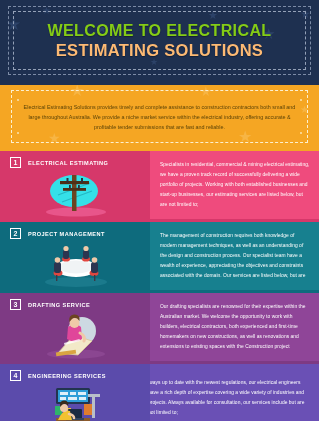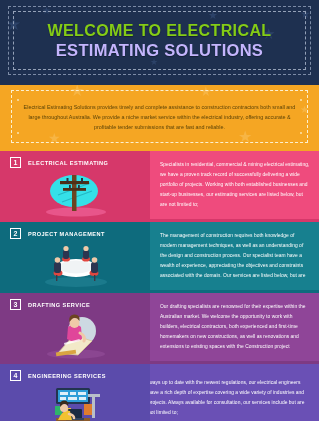--- a/index.html
+++ b/index.html
@@ -59,21 +59,21 @@
   }
   .title-line1 {
     color: #84cc16;
     font-size: 16px;
     font-weight: bold;
     letter-spacing: 0.4px;
     margin-bottom: 1px;
     text-shadow: 0 1px 1px rgba(0,0,0,0.35);
   }
   .title-line2 {
-    color: #c4b5fd;
+    color: #fdba74;
     font-size: 16.5px;
     font-weight: bold;
     letter-spacing: 0.3px;
     text-shadow: 0 1px 1px rgba(0,0,0,0.35);
   }
 
   
   .intro {
     position: relative;
     height: 63px;

